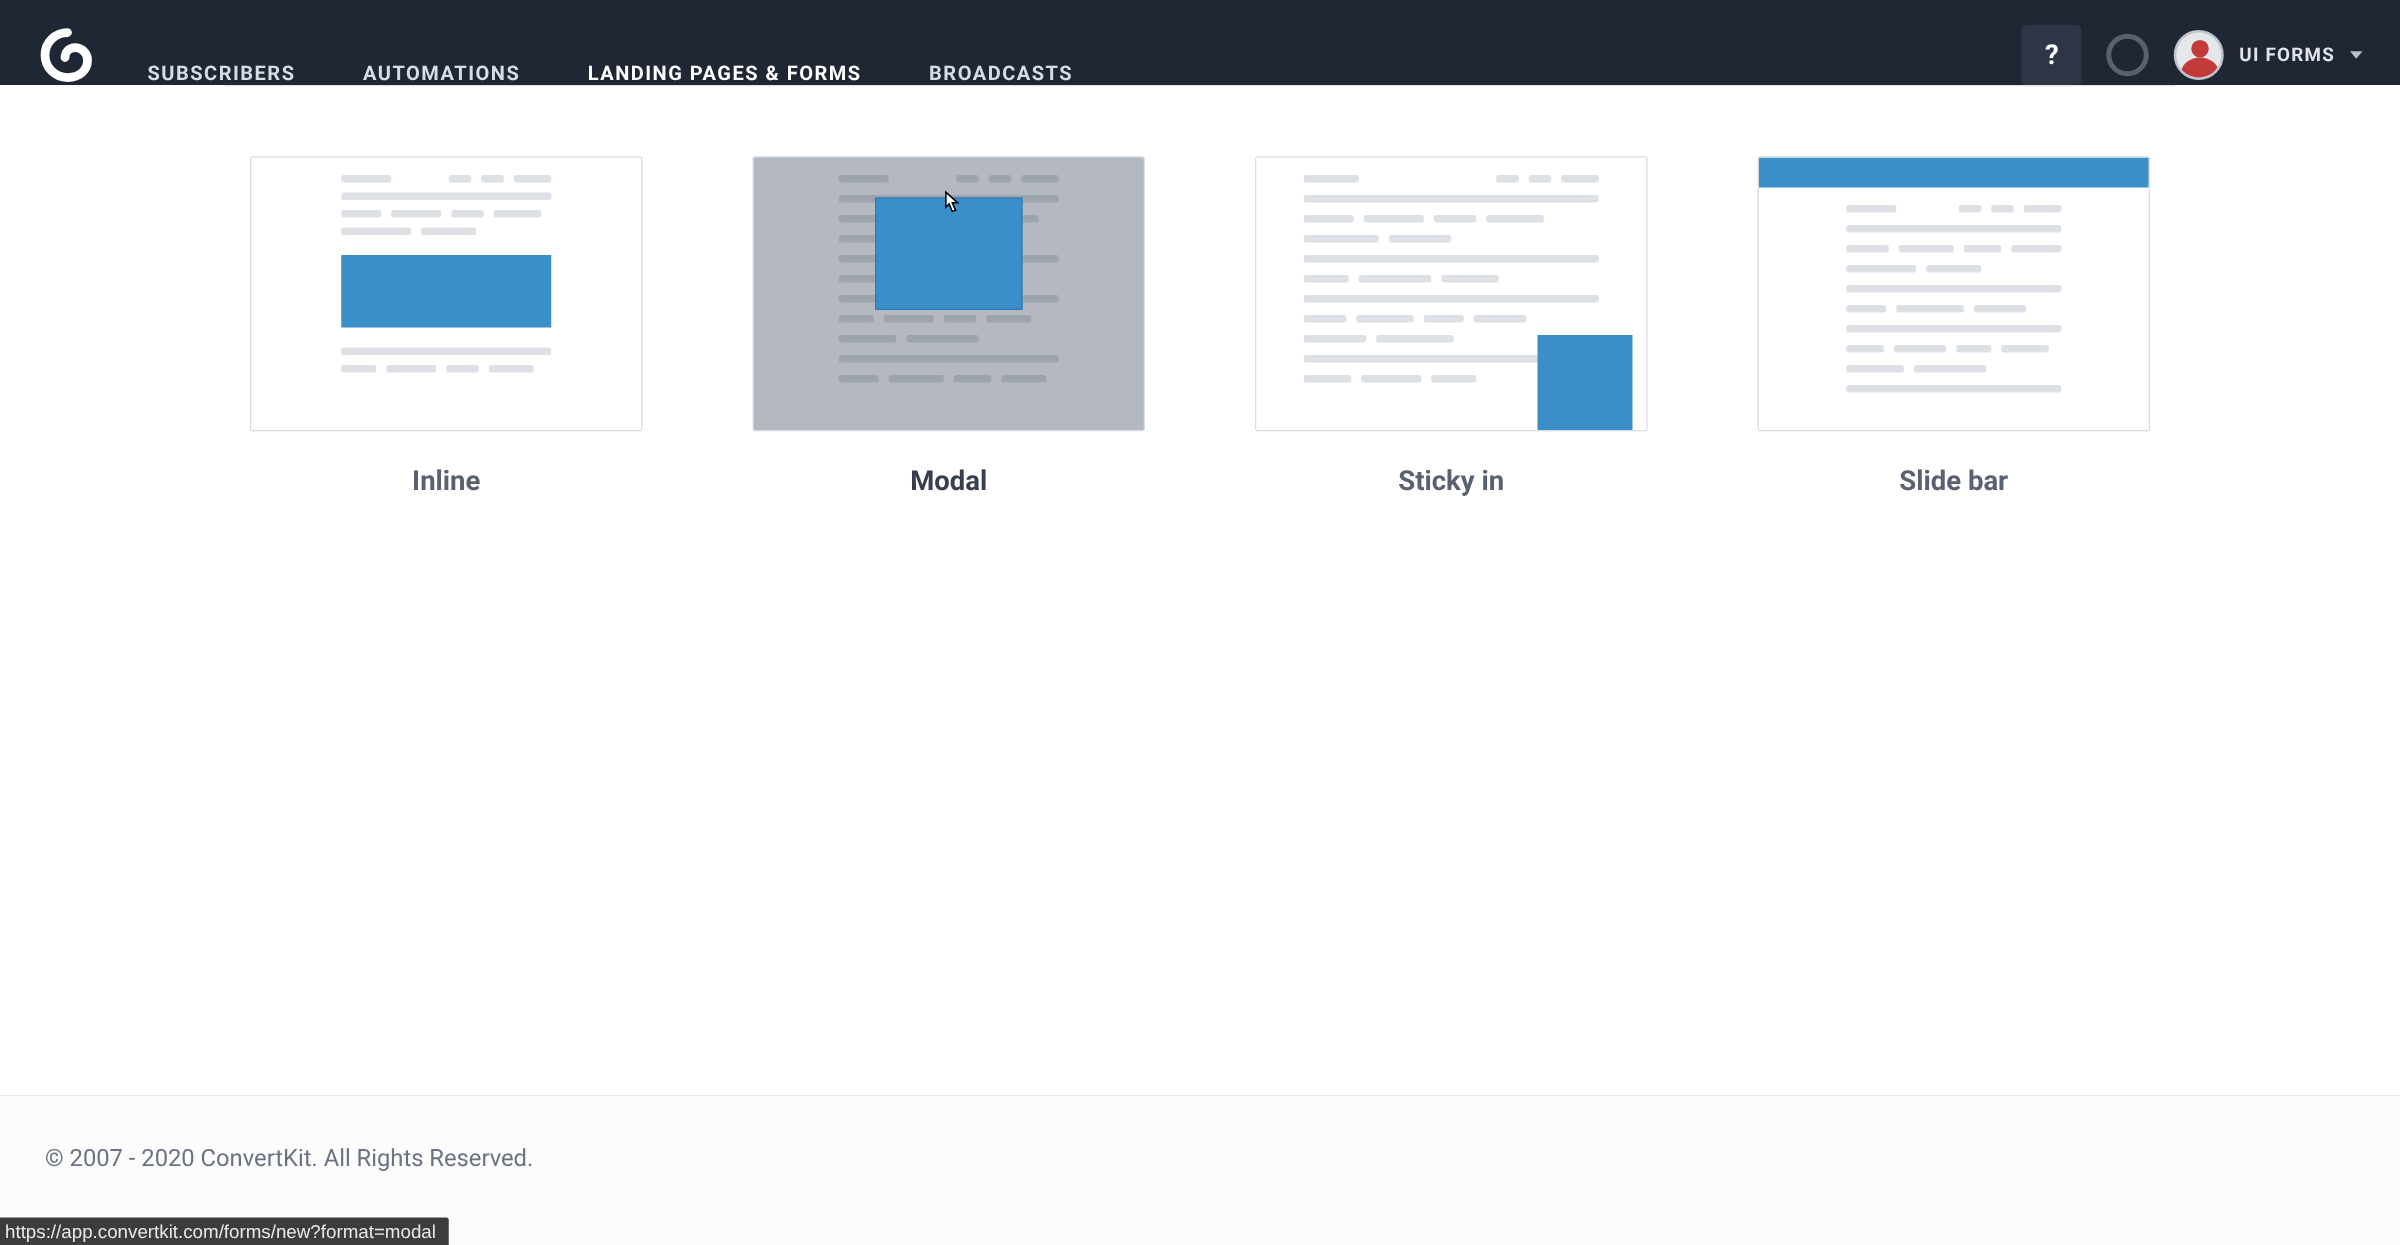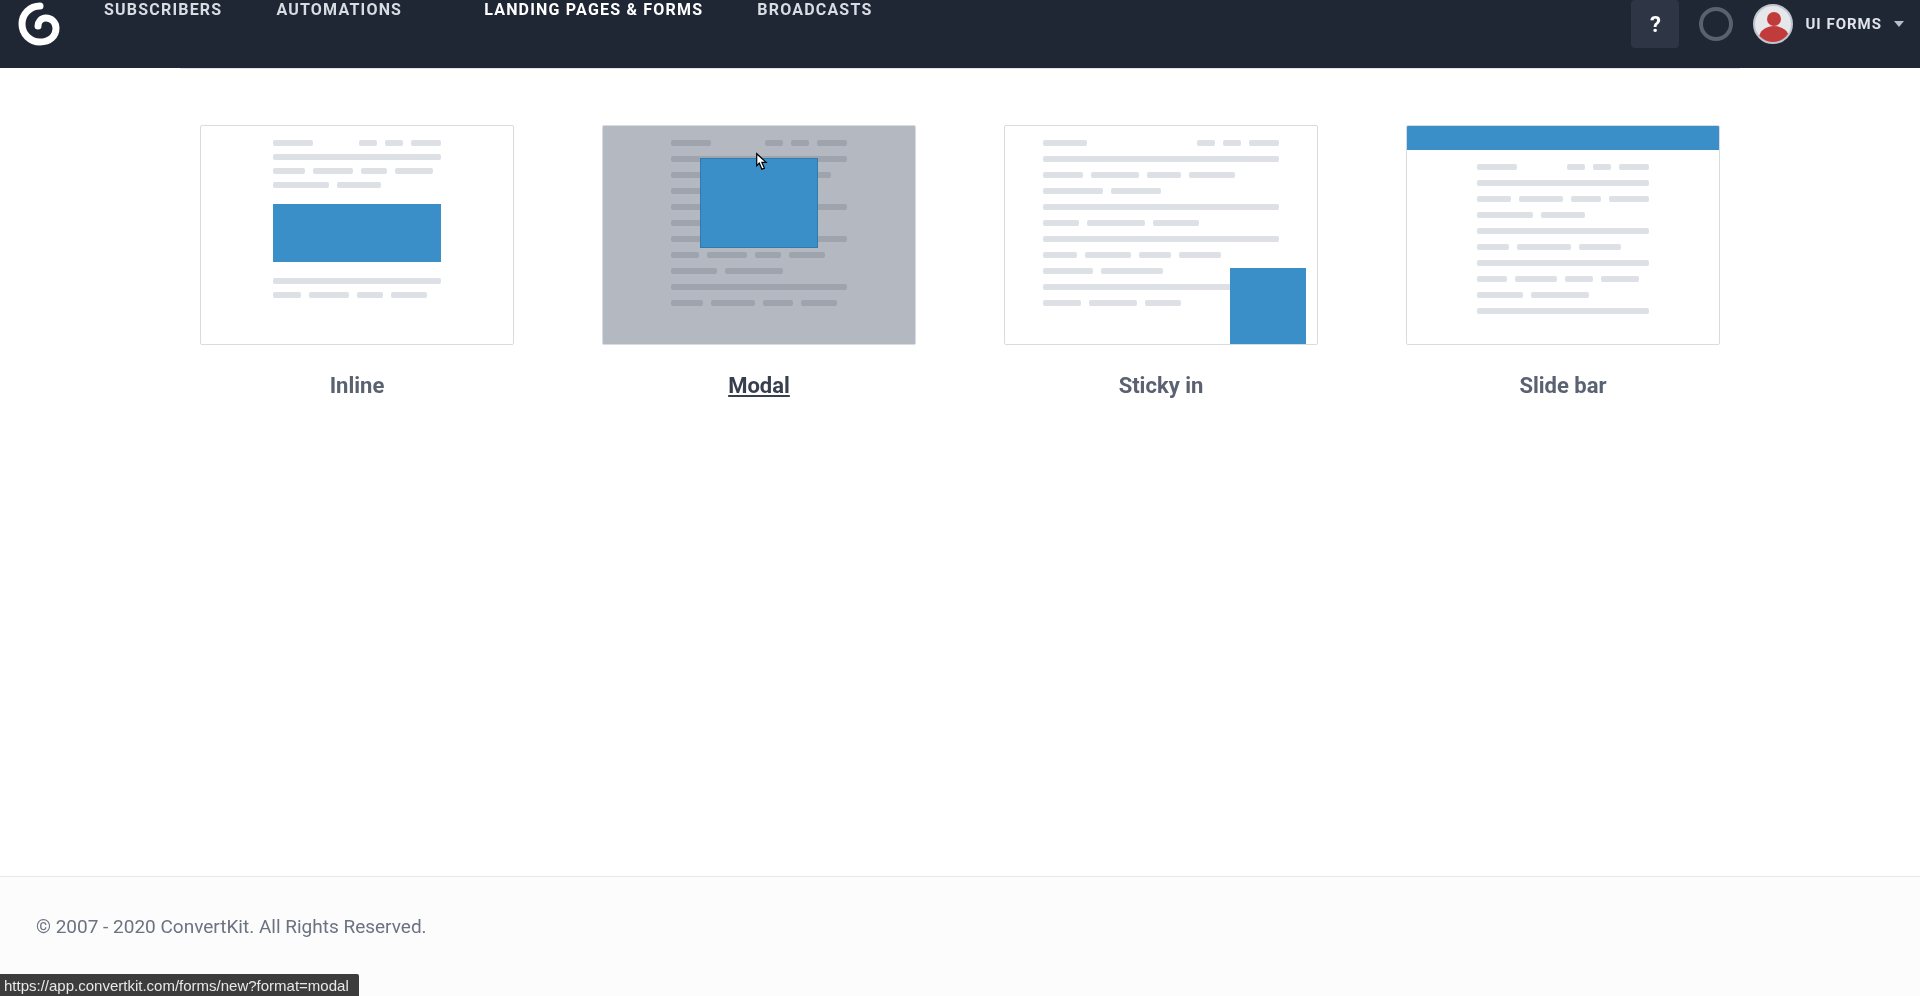--- a/index.html
+++ b/index.html
@@ -11,22 +11,22 @@
     height: 996px;
     overflow: hidden;
     position: relative;
   }
 
   
   .top-nav {
     background: #1f2735;
     height: 68px;
     display: flex;
-    align-items: flex-start;
-    padding: 0 16px;
+    align-items: flex-end;
+    padding: 0 30px;
     color: #fff;
   }
   .logo {
     width: 48px; height: 48px;
     margin-right: 40px;
     display: flex;
     align-items: center;
     justify-content: center;
   }
   .logo svg { display: block; }
@@ -37,21 +37,20 @@
   .nav-link {
     color: #d8dce3;
     font-size: 16px;
     font-weight: 700;
     letter-spacing: 1.2px;
     text-transform: uppercase;
     cursor: pointer;
   }
   .nav-link.active {
     color: #ffffff;
-    margin-left: 28px;
   }
   .nav-right {
     margin-left: auto;
     display: flex;
     align-items: center;
     gap: 20px;
   }
   .help-btn {
     background: #2e3645;
     color: #fff;
@@ -153,21 +152,20 @@
     overflow: hidden;
   }
   .option-label {
     margin-top: 28px;
     font-size: 22px;
     font-weight: 700;
     color: #5a6272;
   }
   .option.hover .option-label {
     color: #373f4f;
-    text-decoration: underline;
   }
 
   
   .inline-pv {
     padding: 14px 72px;
     display: flex;
     flex-direction: column;
     gap: 8px;
   }
   .skel-row { display: flex; gap: 8px; }

